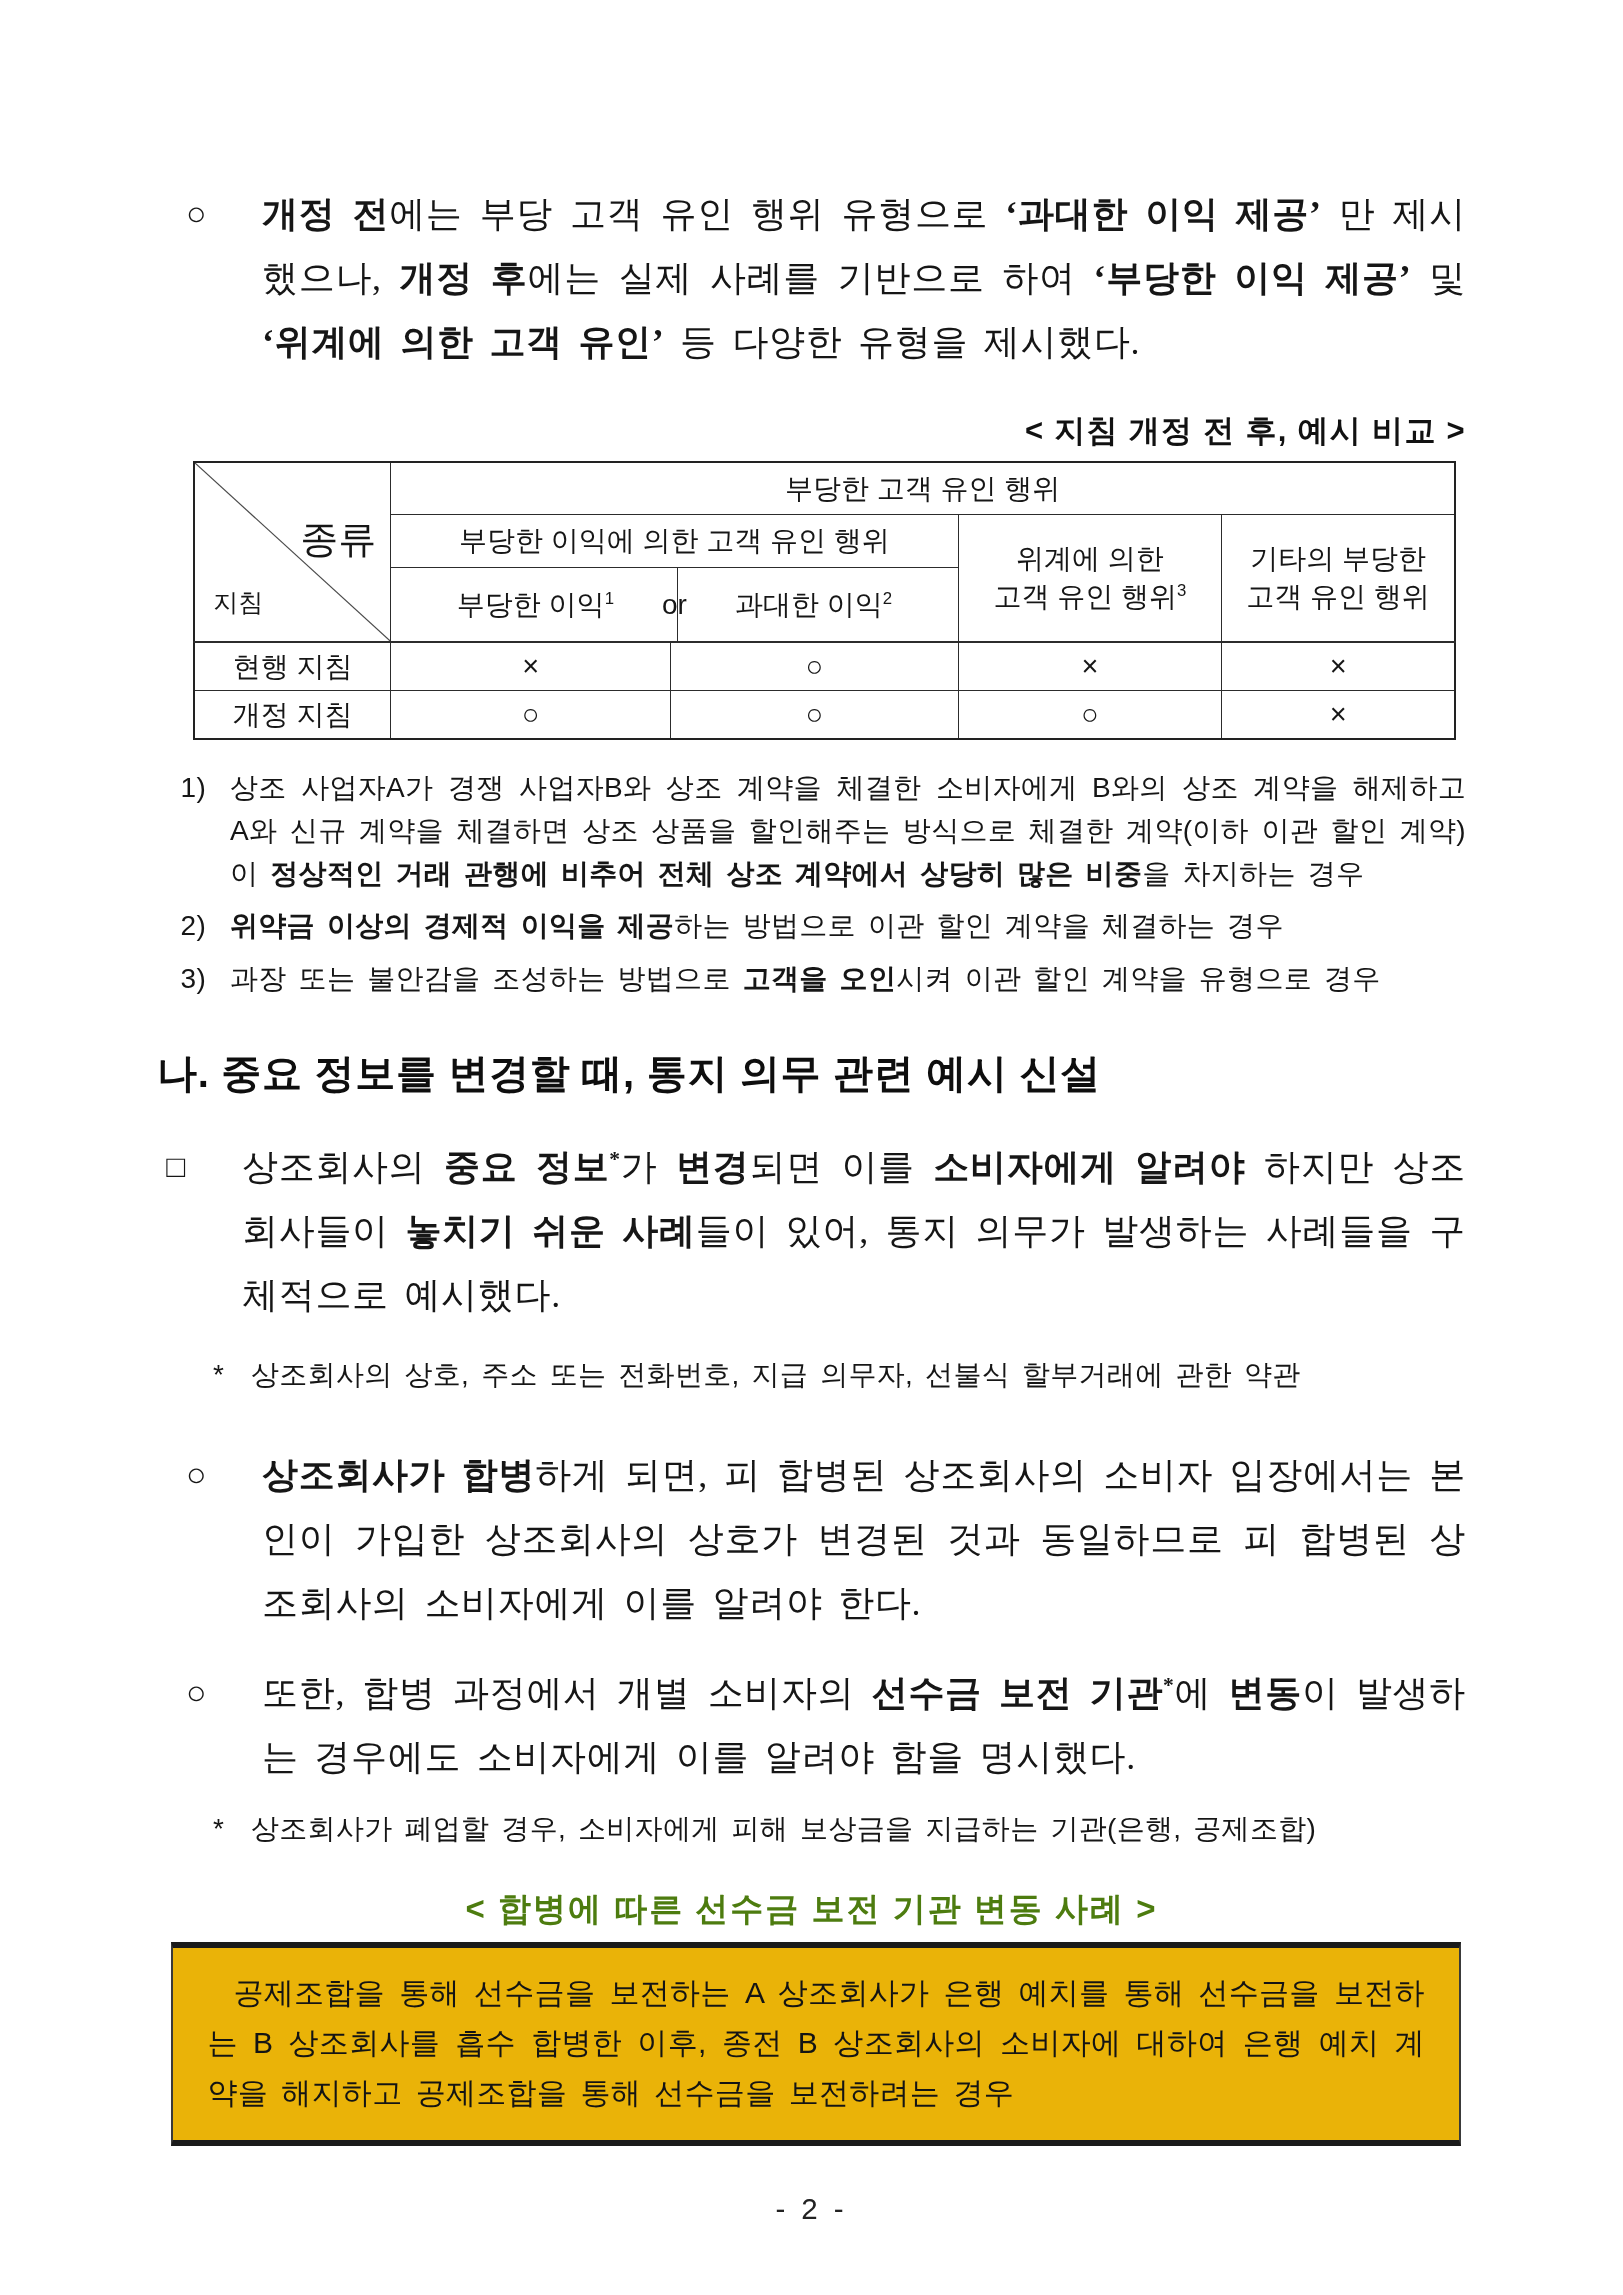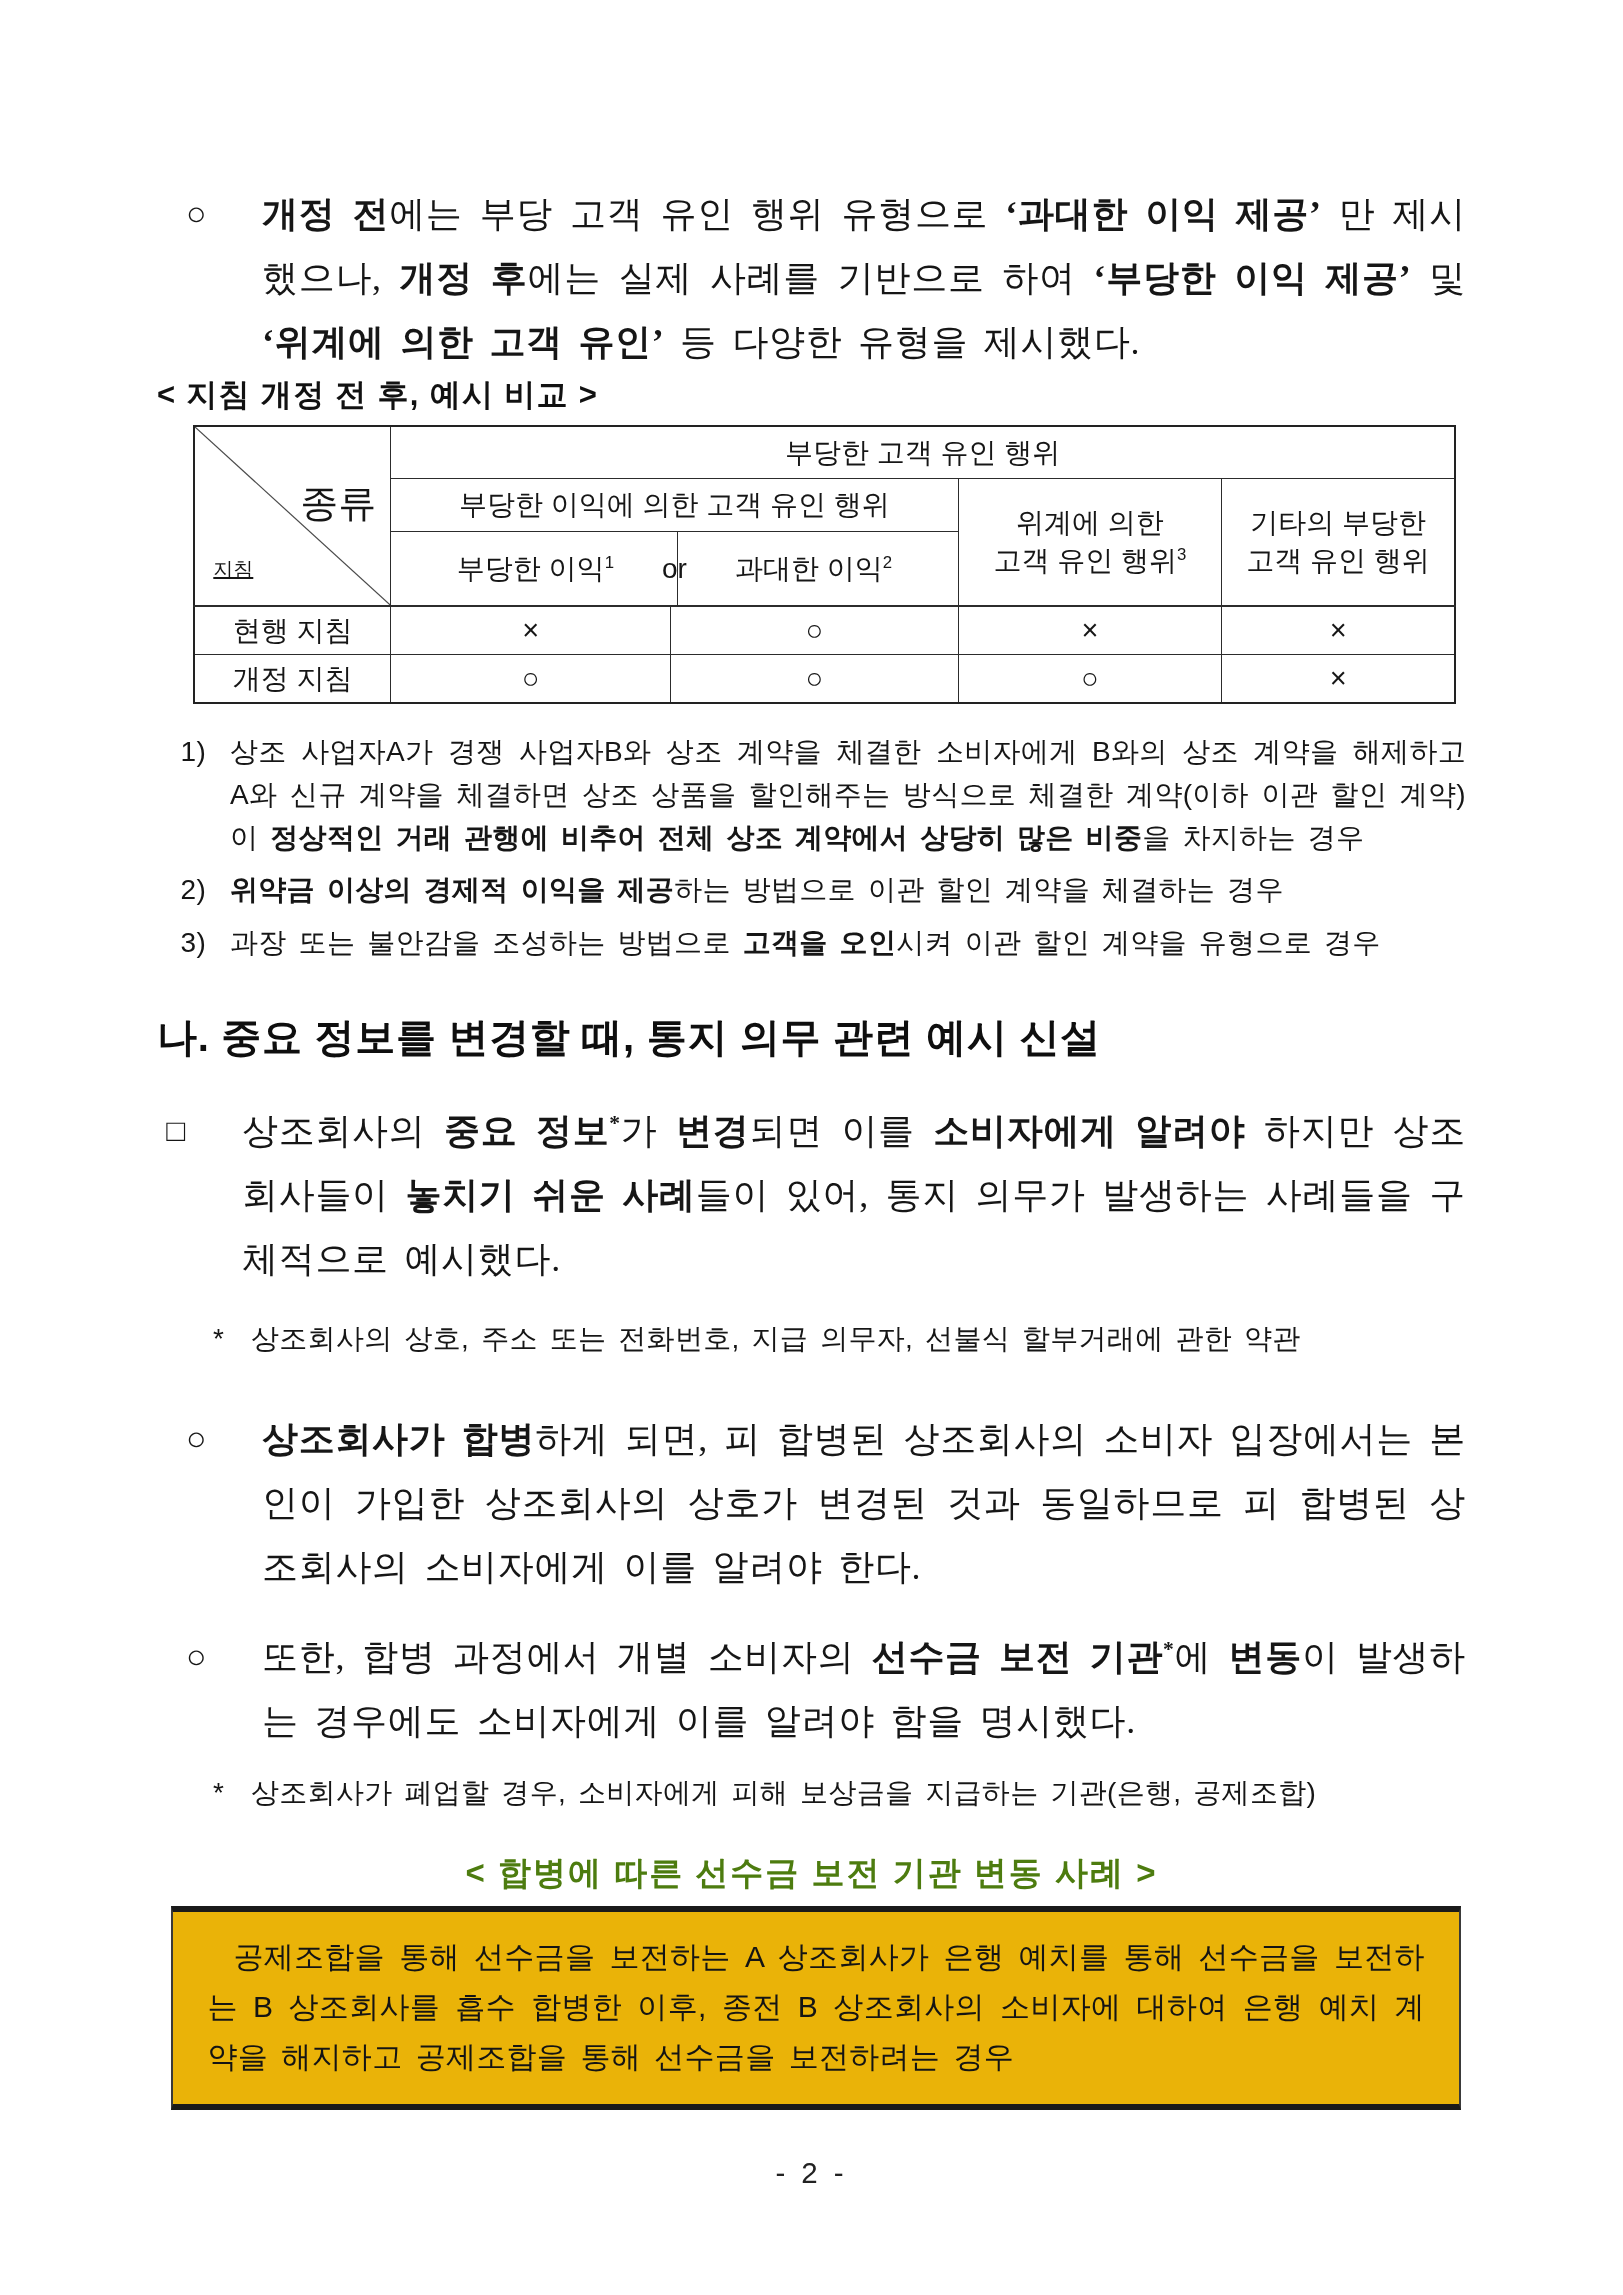--- a/index.html
+++ b/index.html
@@ -33,21 +33,22 @@
     font-weight:400;
   }
   .para.circle{padding-left:105px;}
   .para.circle .bullet{left:29px;}
   .para.square{padding-left:85px;}
   .para.square .bullet{left:9.2px;font-size:31px;}
   .b{font-weight:700;}
   .sup{vertical-align:super;font-size:60%;line-height:0;}
   
   .tbl-title{
-    text-align:left;
+    margin-top:36px;
+    text-align:right;
     font-family:"Liberation Sans","DejaVu Sans",sans-serif;
     font-weight:700;
     font-size:31px;
     letter-spacing:1.3px;
     color:#111;
   }
   table.cmp{
     margin-top:9.2px;
     margin-left:36px;
     width:1263px;
@@ -68,21 +69,21 @@
   tr.h2 td{height:52px;}
   tr.h3 td{height:73px;}
   tr.datarow td{height:47px;border-top-width:2px;}
   tr.datarow+tr.datarow td{border-top-width:1.3px;}
   td.corner{
     position:relative;
     padding:0;
   }
   td.corner svg{position:absolute;inset:0;width:100%;height:100%;}
   td.corner .c-top{position:absolute;top:51px;right:14px;font-size:38px;}
-  td.corner .c-bottom{position:absolute;bottom:22px;left:18.3px;font-size:20px;text-decoration:underline;}
+  td.corner .c-bottom{position:absolute;bottom:22px;left:18.3px;font-size:25px;}
   td.subleft{white-space:nowrap;}
   td.orcell{
     background-image:linear-gradient(#2c2c2c,#2c2c2c);
     background-size:1.3px 100%;
     background-position:50.5% 0;
     background-repeat:no-repeat;
   }
   .orflex{display:flex;justify-content:center;align-items:center;gap:48px;}
   .twoline{line-height:38px;}
   .mark{font-size:29px;}

